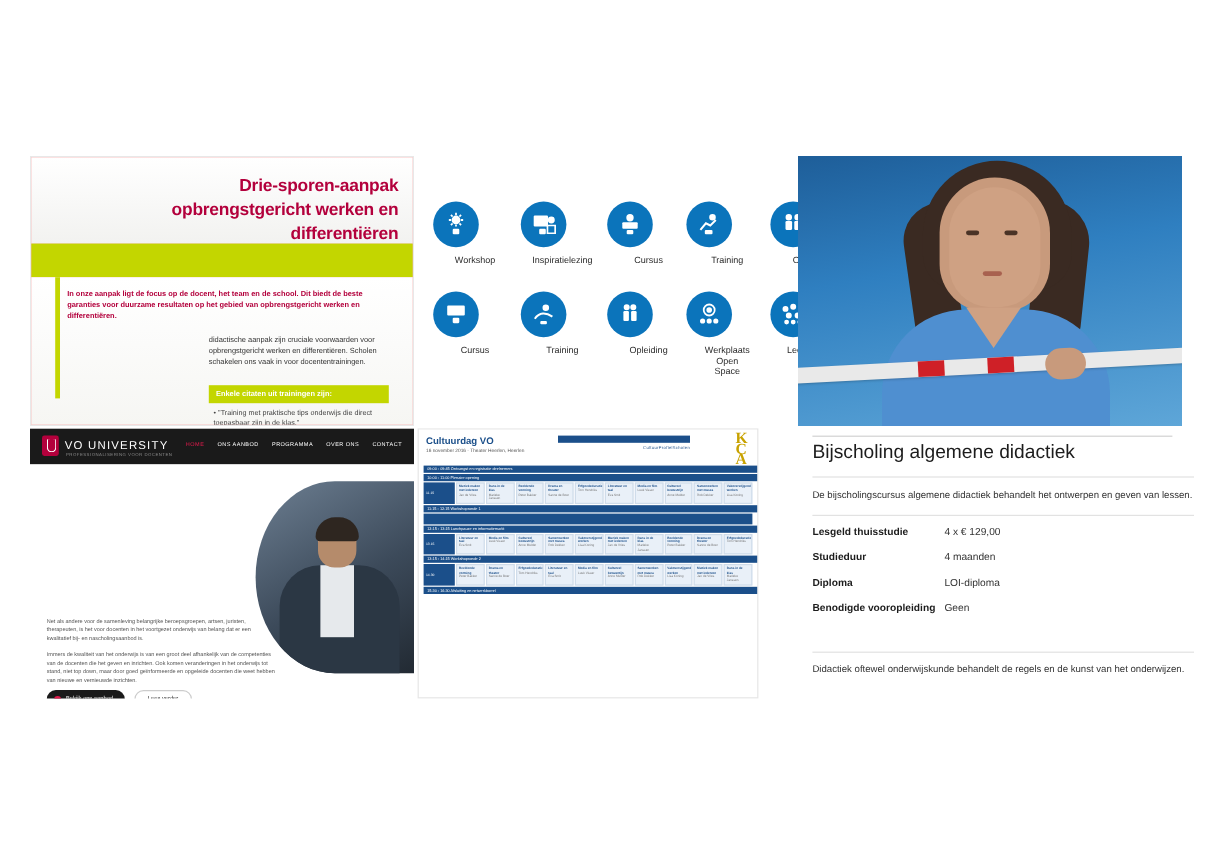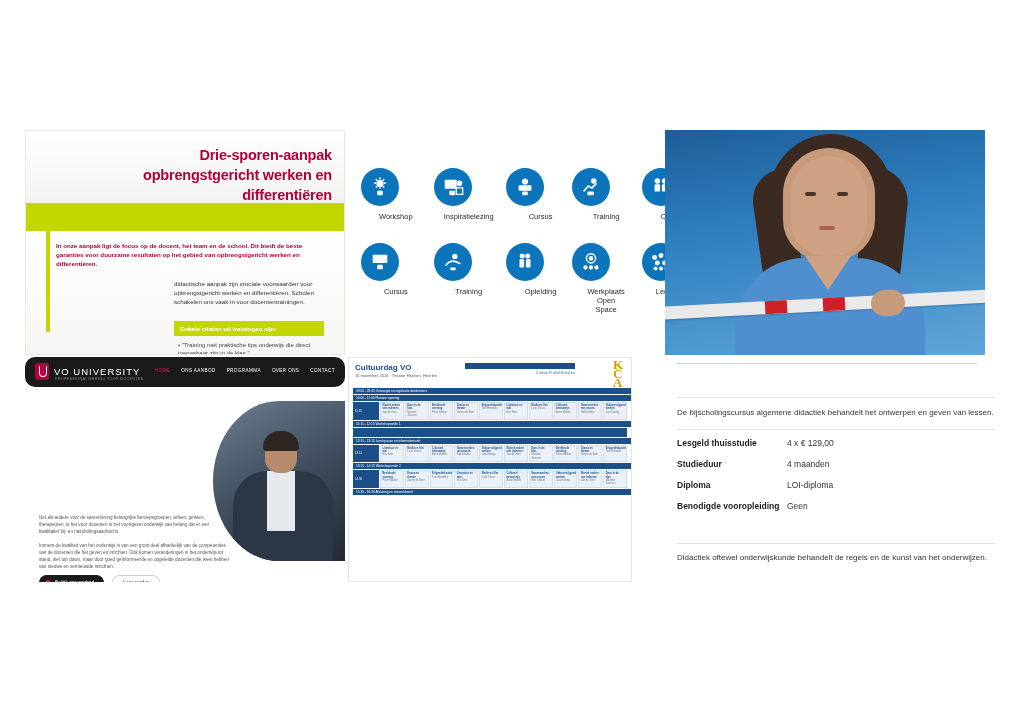--- a/index.html
+++ b/index.html
@@ -255,21 +255,20 @@
     left: 25px; top: 357px;
     width: 320px; height: 225px;
     background: #ffffff;
     overflow: hidden;
   }
   .site-header {
     position: absolute;
     left: 0; top: 0; right: 0;
     height: 30px;
     background: #1a1a1a;
-    border-radius: 10px;
   }
   .site-logo {
     position: absolute;
     left: 10px; top: 6px;
     display: flex;
     align-items: center;
     gap: 5px;
   }
   .site-logo-mark {
     width: 14px; height: 17px;
@@ -944,20 +943,21 @@
             <span class="cs">Marieke Janssen</span>
           </div>
       </div>
 
       <div class="sched-band">15:30 - 16:30   Afsluiting en netwerkborrel</div>
     </div>
   </div>
 
   <div class="panel-course">
     <div class="course-rule-top"></div>
+    <div class="course-title">Bijscholing algemene didactiek</div>
     <div class="course-rule-2"></div>
     <div class="course-intro">De bijscholingscursus algemene didactiek behandelt het ontwerpen en geven van lessen.</div>
     <div class="course-rule-3"></div>
     <div class="course-specs">
       <div class="spec-row">
         <div class="spec-label">Lesgeld thuisstudie</div>
         <div class="spec-value">4 x € 129,00</div>
       </div>
       <div class="spec-row">
         <div class="spec-label">Studieduur</div>

